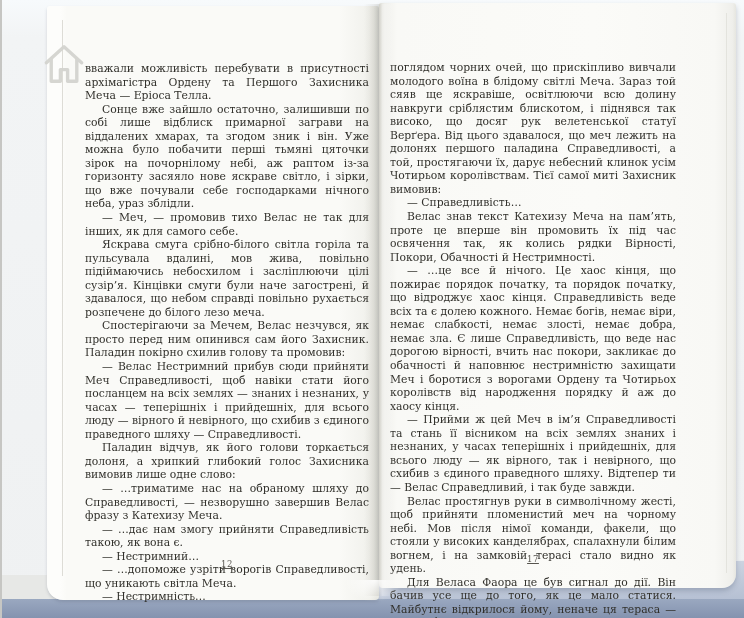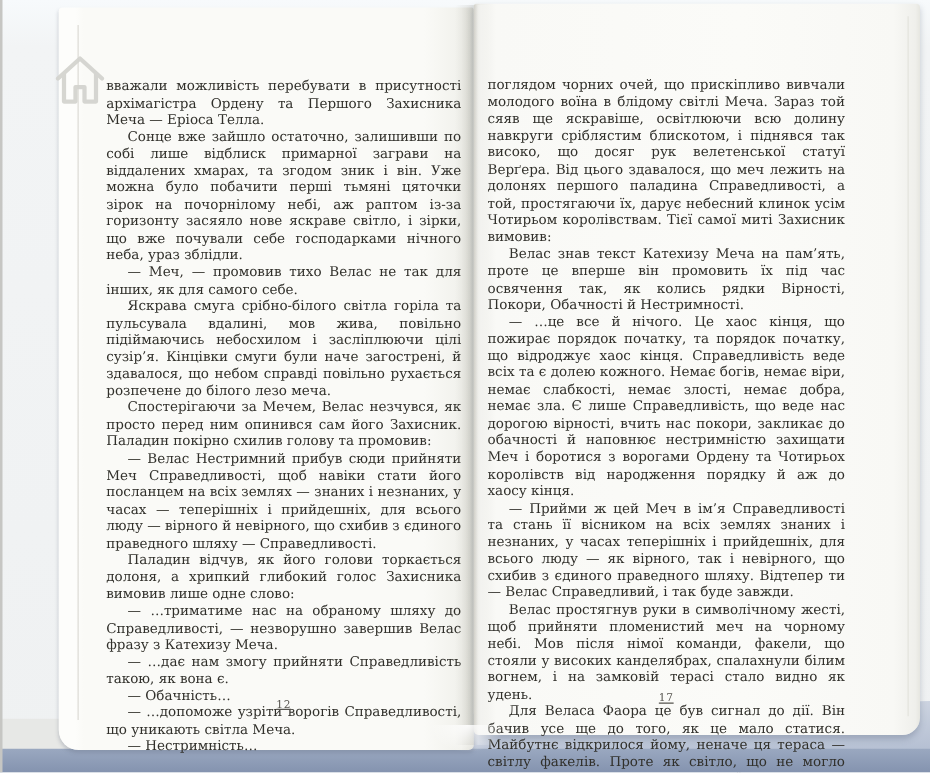--- a/index.html
+++ b/index.html
@@ -81,31 +81,32 @@
     <div class="text-block text-left" id="left-text">
         <p class="para noind">вважали можливість перебувати в присутності архімагістра Ордену та Першого Захисника Меча — Еріоса Телла.</p>
         <p class="para">Сонце вже зайшло остаточно, залишивши по собі лише відблиск примарної заграви на віддалених хмарах, та згодом зник і він. Уже можна було побачити перші тьмяні цяточки зірок на почорнілому небі, аж раптом із-за горизонту засяяло нове яскраве світло, і зірки, що вже почували себе господарками нічного неба, ураз зблідли.</p>
         <p class="para">— Меч, — промовив тихо Велас не так для інших, як для самого себе.</p>
         <p class="para">Яскрава смуга срібно-білого світла горіла та пульсувала вдалині, мов жива, повільно підіймаючись небосхилом і засліплюючи цілі сузір’я. Кінцівки смуги були наче загострені, й здавалося, що небом справді повільно рухається розпечене до білого лезо меча.</p>
         <p class="para">Спостерігаючи за Мечем, Велас незчувся, як просто перед ним опинився сам його Захисник. Паладин покірно схилив голову та промовив:</p>
         <p class="para">— Велас Нестримний прибув сюди прийняти Меч Справедливості, щоб навіки стати його посланцем на всіх землях — знаних і незнаних, у часах — теперішніх і прийдешніх, для всього люду — вірного й невірного, що схибив з єдиного праведного шляху — Справедливості.</p>
         <p class="para">Паладин відчув, як його голови торкається долоня, а хрипкий глибокий голос Захисника вимовив лише одне слово:</p>
         <p class="para">— …триматиме нас на обраному шляху до Справедливості, — незворушно завершив Велас фразу з Катехизу Меча.</p>
         <p class="para">— …дає нам змогу прийняти Справедливість такою, як вона є.</p>
-        <p class="para">— Обачність…</p>
+        <p class="para">— Нестримний…</p>
         <p class="para">— …допоможе узріти ворогів Справедливості, що уникають світла Меча.</p>
         <p class="para">— Нестримність…</p>
       </div>
     <div class="page-number num-left">12</div>
   </div>
 
   <div class="page page-right">
     <div class="stack-line-right"></div>
     <div class="text-block text-right" id="right-text">
         <p class="para noind">поглядом чорних очей, що прискіпливо вивчали молодого воїна в блідому світлі Меча. Зараз той сяяв ще яскравіше, освітлюючи всю долину навкруги сріблястим блискотом, і піднявся так високо, що досяг рук велетенської статуї Верґера. Від цього здавалося, що меч лежить на долонях першого паладина Справедливості, а той, простягаючи їх, дарує небесний клинок усім Чотирьом королівствам. Тієї самої миті Захисник вимовив:</p>
+        <p class="para">— Справедливість…</p>
         <p class="para">Велас знав текст Катехизу Меча на пам’ять, проте це вперше він промовить їх під час освячення так, як колись рядки Вірності, Покори, Обачності й Нестримності.</p>
         <p class="para">— …це все й нічого. Це хаос кінця, що пожирає порядок початку, та порядок початку, що відроджує хаос кінця. Справедливість веде всіх та є долею кожного. Немає богів, немає віри, немає слабкості, немає злості, немає добра, немає зла. Є лише Справедливість, що веде нас дорогою вірності, вчить нас покори, закликає до обачності й наповнює нестримністю захищати Меч і боротися з ворогами Ордену та Чотирьох королівств від народження порядку й аж до хаосу кінця.</p>
         <p class="para">— Прийми ж цей Меч в ім’я Справедливості та стань її вісником на всіх землях знаних і незнаних, у часах теперішніх і прийдешніх, для всього люду — як вірного, так і невірного, що схибив з єдиного праведного шляху. Відтепер ти — Велас Справедливий, і так буде завжди.</p>
         <p class="para">Велас простягнув руки в символічному жесті, щоб прийняти пломенистий меч на чорному небі. Мов після німої команди, факели, що стояли у високих канделябрах, спалахнули білим вогнем, і на замковій терасі стало видно як удень.</p>
         <p class="para">Для Веласа Фаора це був сигнал до дії. Він бачив усе ще до того, як це мало статися. Майбутнє відкрилося йому, неначе ця тераса — світлу факелів. Проте як світло, що не могло дістатися всіх закапелків колонної зали, видіння відкидало тіні, за якими було важко розгледіти кожну окрему деталь. Та це вже не мало значення. Він усе вирішив дуже давно.</p>
       </div>
     <div class="page-number num-right">17</div>
   </div>
 
   <div class="gutter"></div>

